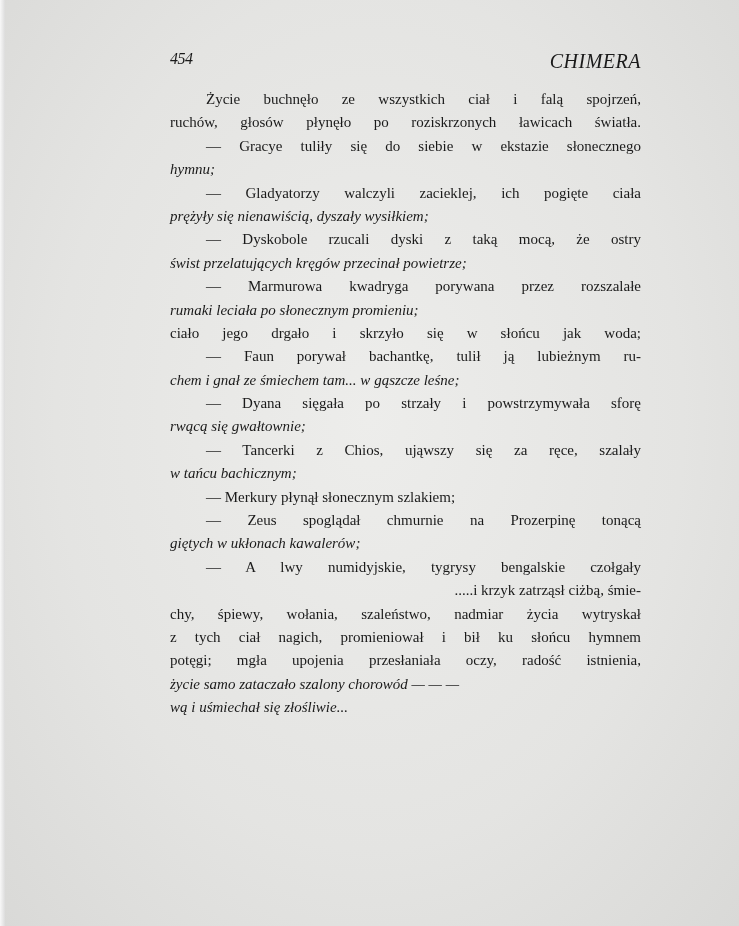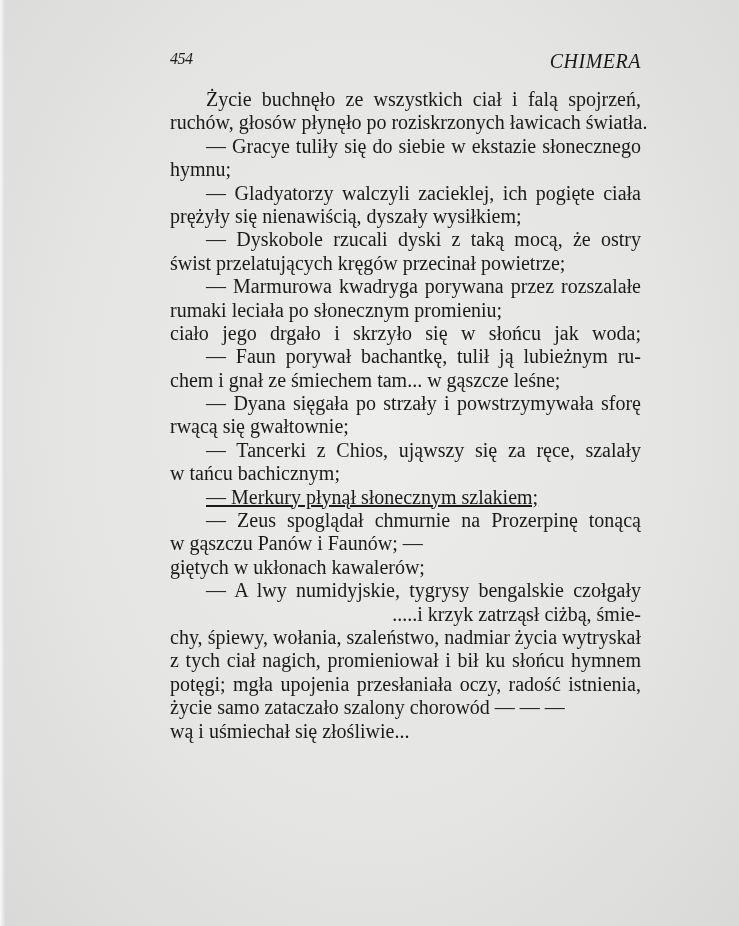--- a/index.html
+++ b/index.html
@@ -23,27 +23,27 @@
     font-style: italic; font-size: 16px; letter-spacing: -0.5px;
   }
   .running-title {
     position: absolute; right: 0; top: 0;
     font-style: italic; font-size: 20px; letter-spacing: 0.5px; margin-left: 28px;
   }
   .body-text {
     position: absolute; top: 88px; left: 170px; width: 471px;
   }
   .line {
-    height: 23.4px; line-height: 23.4px; font-size: 20px;
+    height: 23.4px; line-height: 23.4px; font-size: 15px;
     white-space: nowrap; text-align: justify; text-align-last: justify;
   }
-  .line.last { text-align-last: left; }
+  .line.last { text-align-last: left; font-style: italic; }
   .line.indent { padding-left: 36px; }
   .line.right { text-align-last: right; }
-  .line.indent-last { padding-left: 36px; text-align-last: left; text-decoration: underline; }
+  .line.indent-last { padding-left: 36px; text-align-last: left; }
 </style>
 </head>
 <body>
 
 <div class="left-edge"></div>
 
 <div class="header">
   <span class="page-number">454</span>
   <span class="running-title">CHIMERA</span>
 </div>
@@ -61,21 +61,20 @@
   <div class="line last">rumaki leciała po słonecznym promieniu;</div>
   <div class="line">ciało jego drgało i skrzyło się w słońcu jak woda;</div>
   <div class="line indent">— Faun porywał bachantkę, tulił ją lubieżnym ru-</div>
   <div class="line last">chem i gnał ze śmiechem tam... w gąszcze leśne;</div>
   <div class="line indent">— Dyana sięgała po strzały i powstrzymywała sforę</div>
   <div class="line last">rwącą się gwałtownie;</div>
   <div class="line indent">— Tancerki z Chios, ująwszy się za ręce, szalały</div>
   <div class="line last">w tańcu bachicznym;</div>
   <div class="line indent-last">— Merkury płynął słonecznym szlakiem;</div>
   <div class="line indent">— Zeus spoglądał chmurnie na Prozerpinę tonącą</div>
-  <div class="line last">w gąszczu Panów i Faunów; —</div>
   <div class="line last">giętych w ukłonach kawalerów;</div>
   <div class="line indent">— A lwy numidyjskie, tygrysy bengalskie czołgały</div>
   <div class="line right">.....i krzyk zatrząsł ciżbą, śmie-</div>
   <div class="line">chy, śpiewy, wołania, szaleństwo, nadmiar życia wytryskał</div>
   <div class="line">z tych ciał nagich, promieniował i bił ku słońcu hymnem</div>
   <div class="line">potęgi; mgła upojenia przesłaniała oczy, radość istnienia,</div>
   <div class="line last">życie samo zataczało szalony chorowód — — —</div>
   <div class="line last">wą i uśmiechał się złośliwie...</div>
 </div>
 

